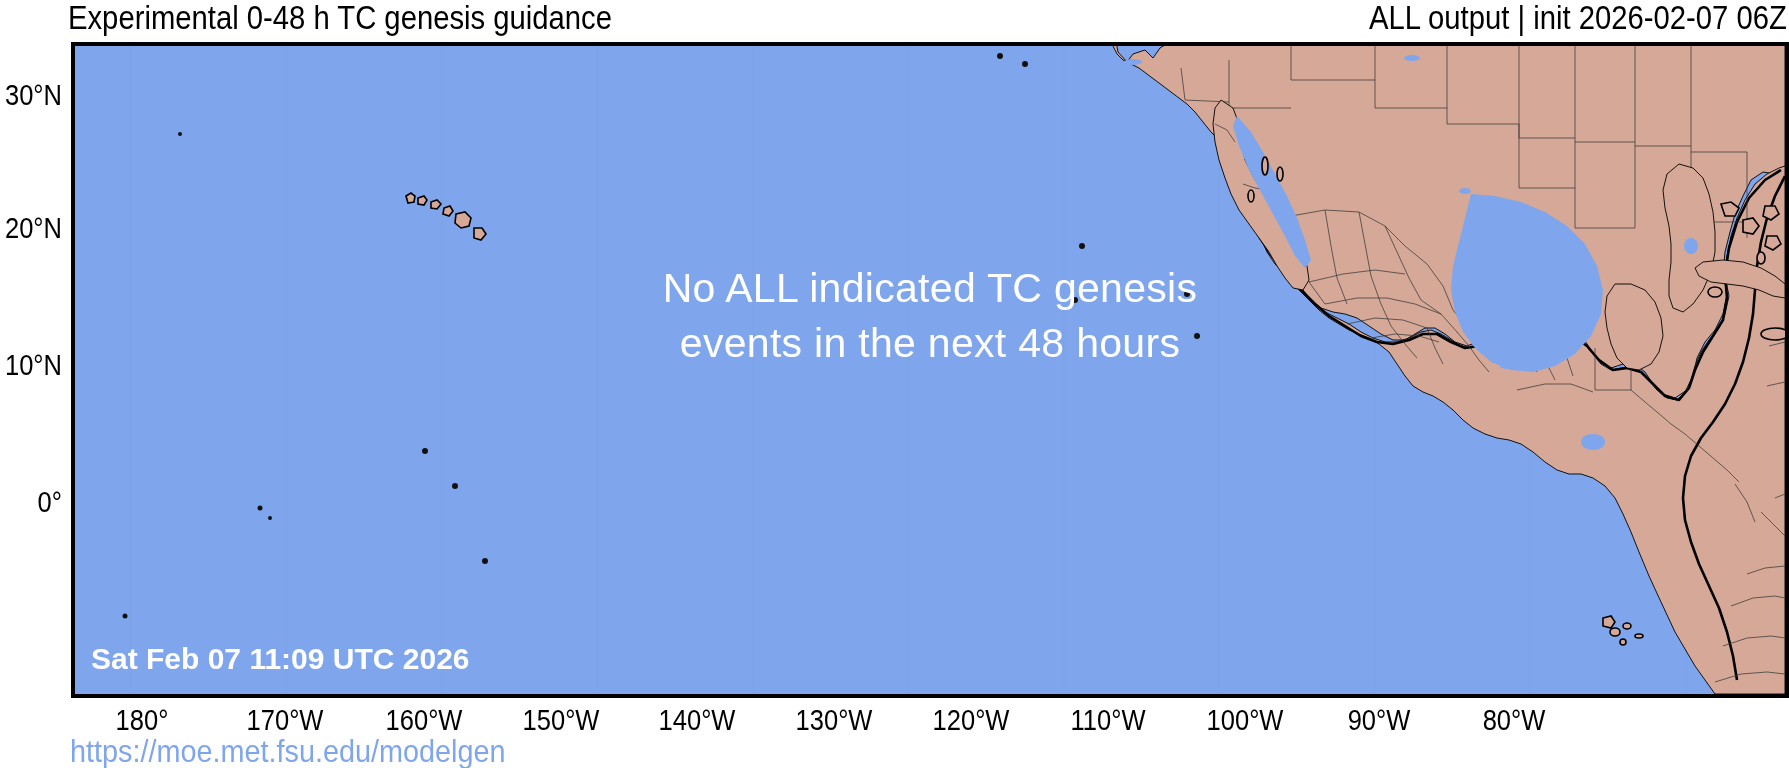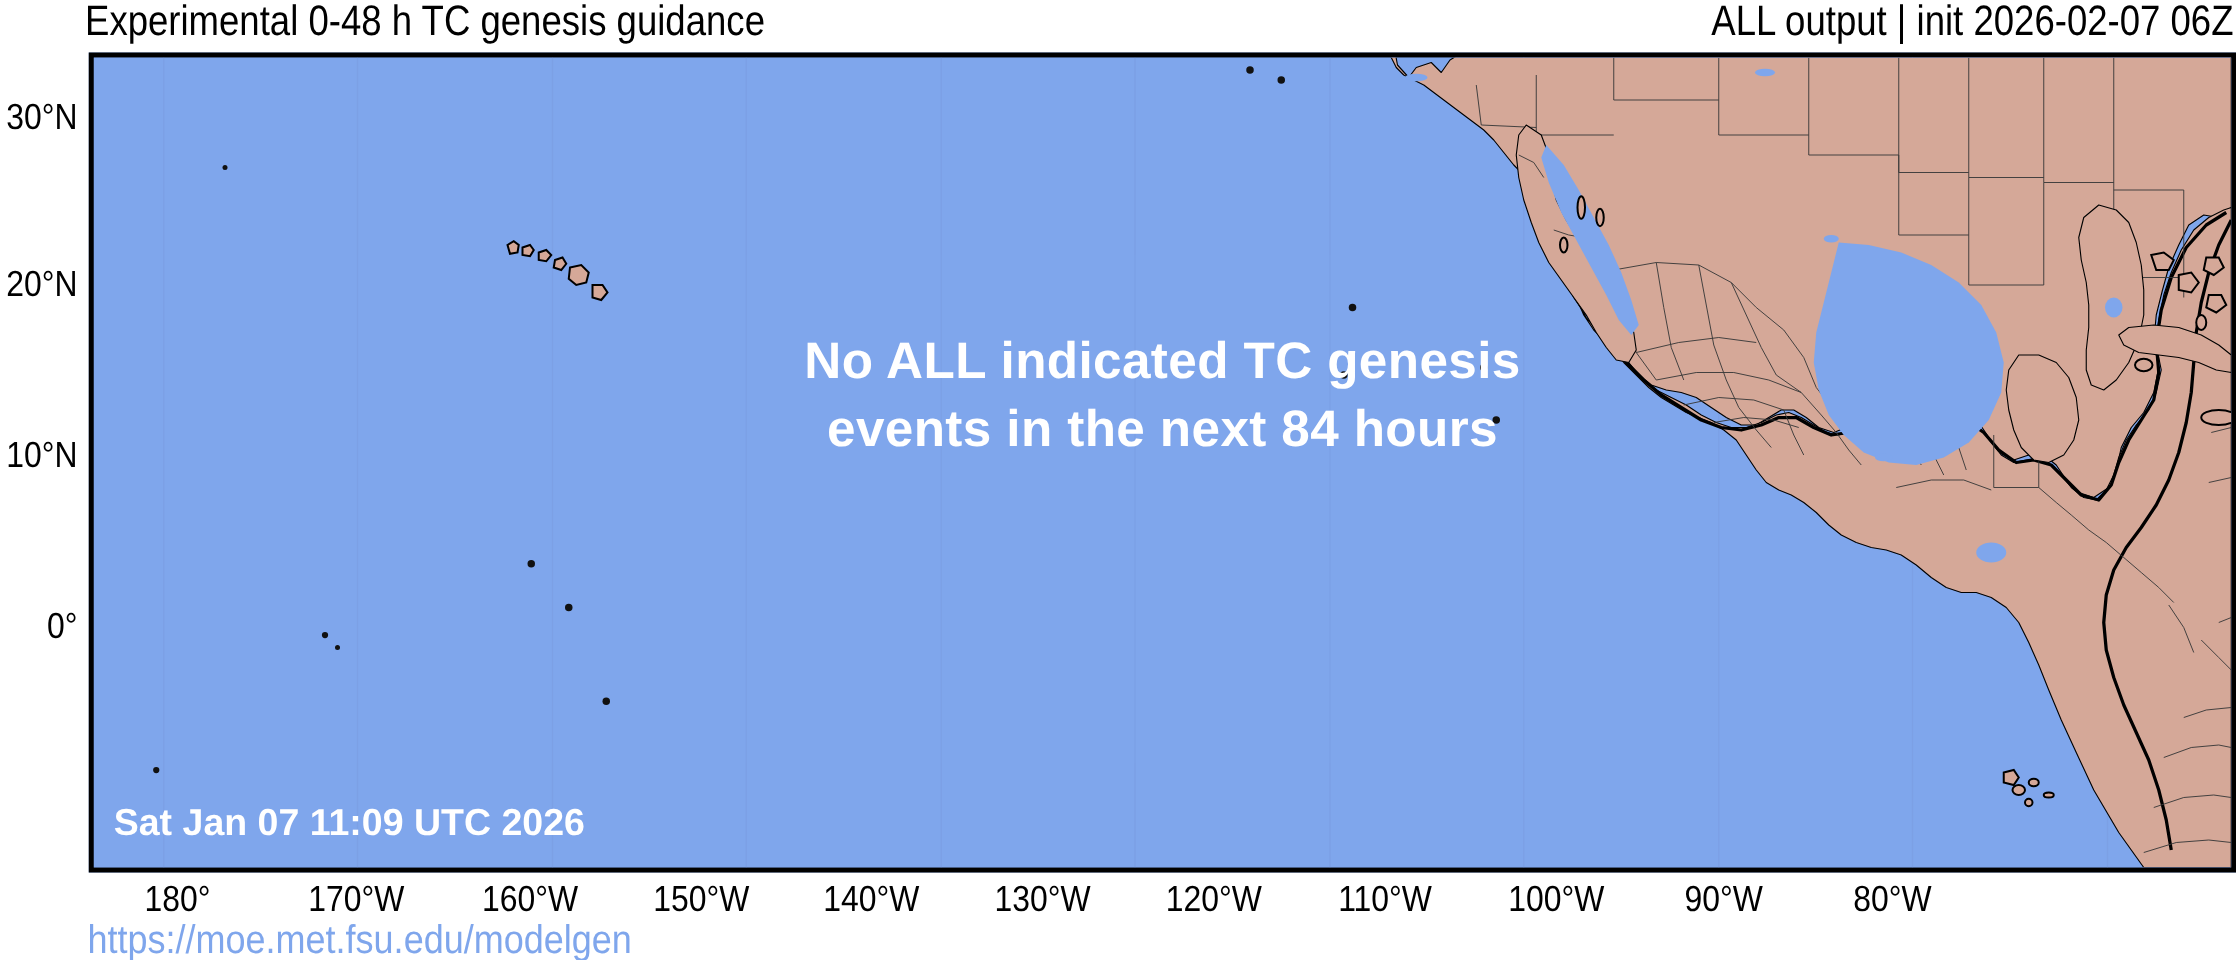--- a/index.html
+++ b/index.html
@@ -17,21 +17,21 @@
                transform-origin:right top;}
 
   
   .map-frame{position:absolute;left:71px;top:42px;width:1718px;height:656px;
              box-sizing:border-box;border:4px solid #000;overflow:hidden;
              background:#7FA6EC;}
   .map-svg{position:absolute;left:0;top:0;width:100%;height:100%;display:block;}
 
   
   .center-msg{position:absolute;left:0;right:0;top:215px;text-align:center;
-              color:#ffffff;font-size:41px;font-weight:bold;line-height:1.33;
+              color:#ffffff;font-size:41px;font-weight:normal;line-height:1.33;
               letter-spacing:.3px;pointer-events:none;}
   .center-msg div{white-space:nowrap;}
 
   
   .stamp{position:absolute;left:16px;bottom:18px;color:#ffffff;font-size:30px;
          font-weight:bold;white-space:nowrap;}
 
   
   .xlab{position:absolute;top:704px;font-size:29px;color:#000;white-space:nowrap;
         transform:translateX(-50%) scaleX(.88);transform-origin:center top;}
@@ -292,24 +292,24 @@
         <ellipse class="lake" cx="1058" cy="16" rx="9" ry="3"></ellipse>
         <ellipse class="lake" cx="1390" cy="145" rx="6" ry="3"></ellipse>
         <ellipse class="lake" cx="1337" cy="12" rx="8" ry="3"></ellipse>
         <ellipse class="lake" cx="1518" cy="396" rx="12" ry="8"></ellipse>
         <ellipse class="lake" cx="1432" cy="320" rx="7" ry="3"></ellipse>
       </g>
     </svg>
 
     <div class="center-msg">
       <div>No ALL indicated TC genesis</div>
-      <div>events in the next 84 hours</div>
+      <div>events in the next 48 hours</div>
     </div>
 
-    <div class="stamp">Sat Jan 07 11:09 UTC 2026</div>
+    <div class="stamp">Sat Feb 07 11:09 UTC 2026</div>
   </div>
 
   <div>
     <div class="xlab" style="left:142px">180°</div>
     <div class="xlab" style="left:285px">170°W</div>
     <div class="xlab" style="left:424px">160°W</div>
     <div class="xlab" style="left:561px">150°W</div>
     <div class="xlab" style="left:697px">140°W</div>
     <div class="xlab" style="left:834px">130°W</div>
     <div class="xlab" style="left:971px">120°W</div>

